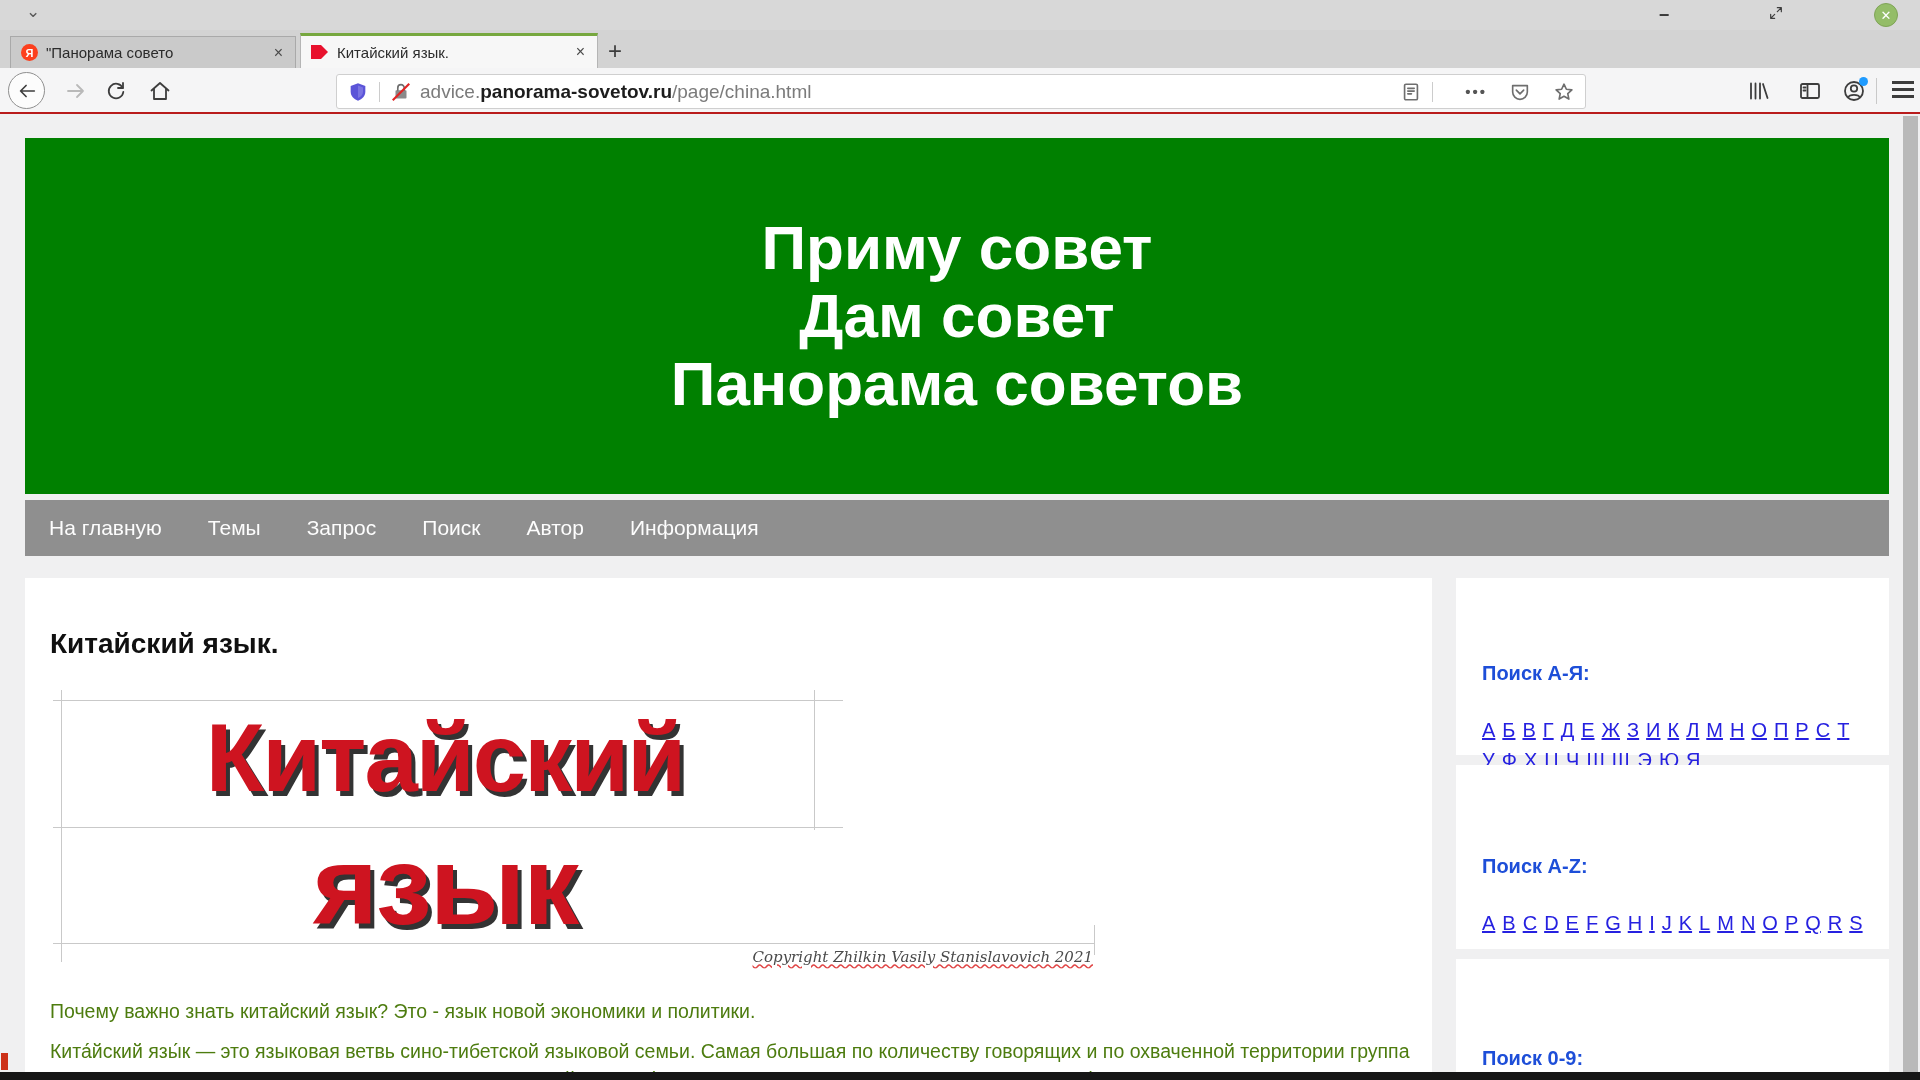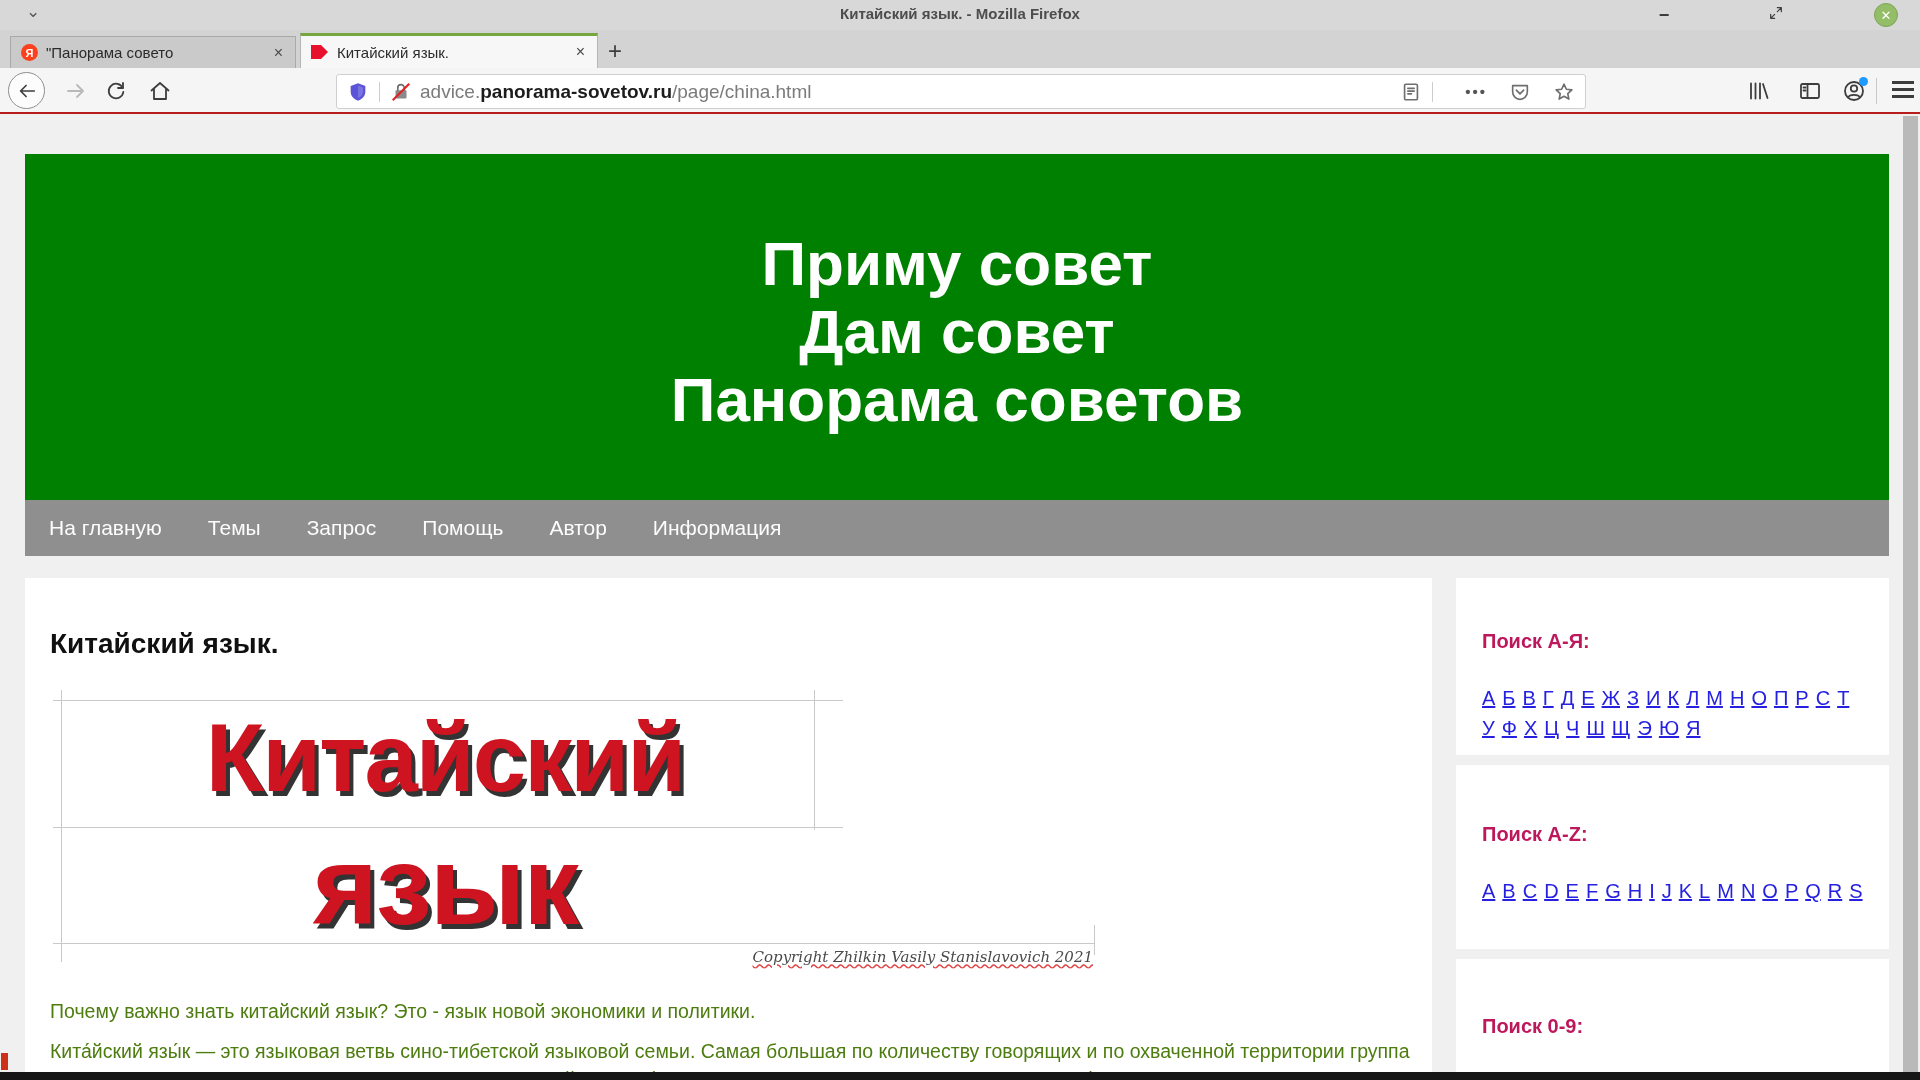--- a/index.html
+++ b/index.html
@@ -44,21 +44,21 @@
   .nav-right-icon { position:absolute; top:11px; width:24px; height:24px; }
   .nav-right-icon svg { width:24px; height:24px; }
   .account-dot { position:absolute; right:-2px; top:-2px; width:9px; height:9px; border-radius:50%; background:#1f9bff; }
   .toolbar-divider { position:absolute; left:1876px; top:10px; width:1px; height:26px; background:#c9c9c9; }
   .hamburger { position:absolute; left:1892px; top:13px; width:22px; }
   .hamburger div { height:2.5px; background:#3d3d3d; margin-bottom:4.5px; }
 
   
   .content { position:absolute; left:0; top:114px; width:1920px; height:966px; background:#f0f0f1; }
 
-  .banner { position:absolute; left:25px; top:40px; width:1864px; height:356px; background:#008000; display:flex; flex-direction:column; align-items:center; justify-content:center; }
+  .banner { position:absolute; left:25px; top:24px; width:1864px; height:356px; background:#008000; display:flex; flex-direction:column; align-items:center; justify-content:center; }
   .banner-line { color:#fff; font-weight:bold; font-size:62px; line-height:68px; text-align:center; }
 
   .site-nav { position:absolute; left:25px; top:386px; width:1864px; height:56px; background:#8f8f8f; display:flex; align-items:center; padding-left:24px; }
   .site-nav a { color:#fdfdfd; font-size:21px; text-decoration:none; margin-right:46px; }
 
   .main-card { position:absolute; left:25px; top:464px; width:1407px; height:502px; background:#fff; }
   .article-heading { position:absolute; left:25px; top:50px; font-size:28px; font-weight:bold; color:#101010; }
 
   .figure { position:absolute; left:25px; top:112px; width:1075px; height:278px; background:#fff; }
   .gline { position:absolute; background:#c9c9c9; }
@@ -68,39 +68,38 @@
   .signature { position:absolute; right:32px; bottom:2px; font-family:"DejaVu Serif",serif; font-style:italic; font-size:15px; color:#4a4a4a; text-decoration:underline; text-decoration-style:wavy; text-decoration-color:#e04545; }
 
   .para { position:absolute; left:25px; width:1362px; font-size:19.5px; line-height:27.5px; color:#4d7c0f; }
   .para-1 { top:420px; }
   .para-2 { top:460px; }
 
   .side-card { position:absolute; left:1456px; width:433px; background:#fff; padding:52px 26px 0; }
   .side-card-1 { top:464px; height:177px; }
   .side-card-2 { top:651px; height:184px; padding-top:58px; }
   .side-card-3 { top:845px; height:121px; padding-top:56px; }
-  .side-title { font-size:20px; font-weight:bold; color:#be185d; }
+  .side-title { font-size:20px; font-weight:bold; color:#1d4ed8;margin-top:32px; }
   .link-rows { margin-top:31px; }
   .link-row { line-height:28px; white-space:nowrap; }
   .letter-link { color:#2621e0; text-decoration:underline; font-size:20px; margin-right:7px; }
 
   .scrollbar-thumb { position:absolute; left:1903px; top:2px; width:15px; height:964px; background:#b9b9b9; }
   .bottom-bar { position:absolute; left:0; top:1072px; width:1920px; height:8px; background:#161616; }
   .desktop-artifact { position:absolute; left:1px; top:1053px; width:7px; height:17px; background:#cd3118; }
 
   svg .s { fill:none; stroke:#3d3d3d; stroke-width:1.8; stroke-linecap:round; stroke-linejoin:round; }
   svg .s-light { stroke:#b9b9b9; }
   svg .s-gray { stroke:#6e6e6e; }
 </style>
 </head>
 <body>
 
 <div class="titlebar">
   <span class="titlebar-chevron">⌄</span>
-  <div class="window-title">Китайский язык. - Mozilla Firefox</div>
   <div class="win-btn btn-minimize">−</div>
   <div class="win-btn btn-maximize">
     <span><svg width="16" height="16" viewBox="0 0 24 24">
           <path class="s" d="M10 14l-6 6M4 14v6h6M14 10l6-6M14 4h6v6"></path>
         </svg></span>
   </div>
   <div class="win-btn btn-close">✕</div>
 </div>
 
 <div class="tabbar">
@@ -216,21 +215,21 @@
   <div class="banner">
     <div class="banner-line">Приму совет</div>
     <div class="banner-line">Дам совет</div>
     <div class="banner-line">Панорама советов</div>
   </div>
 
   <div class="site-nav">
       <a class="nav-link">На главную</a>
       <a class="nav-link">Темы</a>
       <a class="nav-link">Запрос</a>
-      <a class="nav-link">Помощь</a>
+      <a class="nav-link">Поиск</a>
       <a class="nav-link">Автор</a>
       <a class="nav-link">Информация</a>
     </div>
 
   <div class="main-card">
     <h1 class="article-heading">Китайский язык.</h1>
 
     <div class="figure">
       <div class="gline" style="left:3px; top:10px; width:790px; height:1px"></div>
       <div class="gline" style="left:3px; top:137px; width:790px; height:1px"></div>

